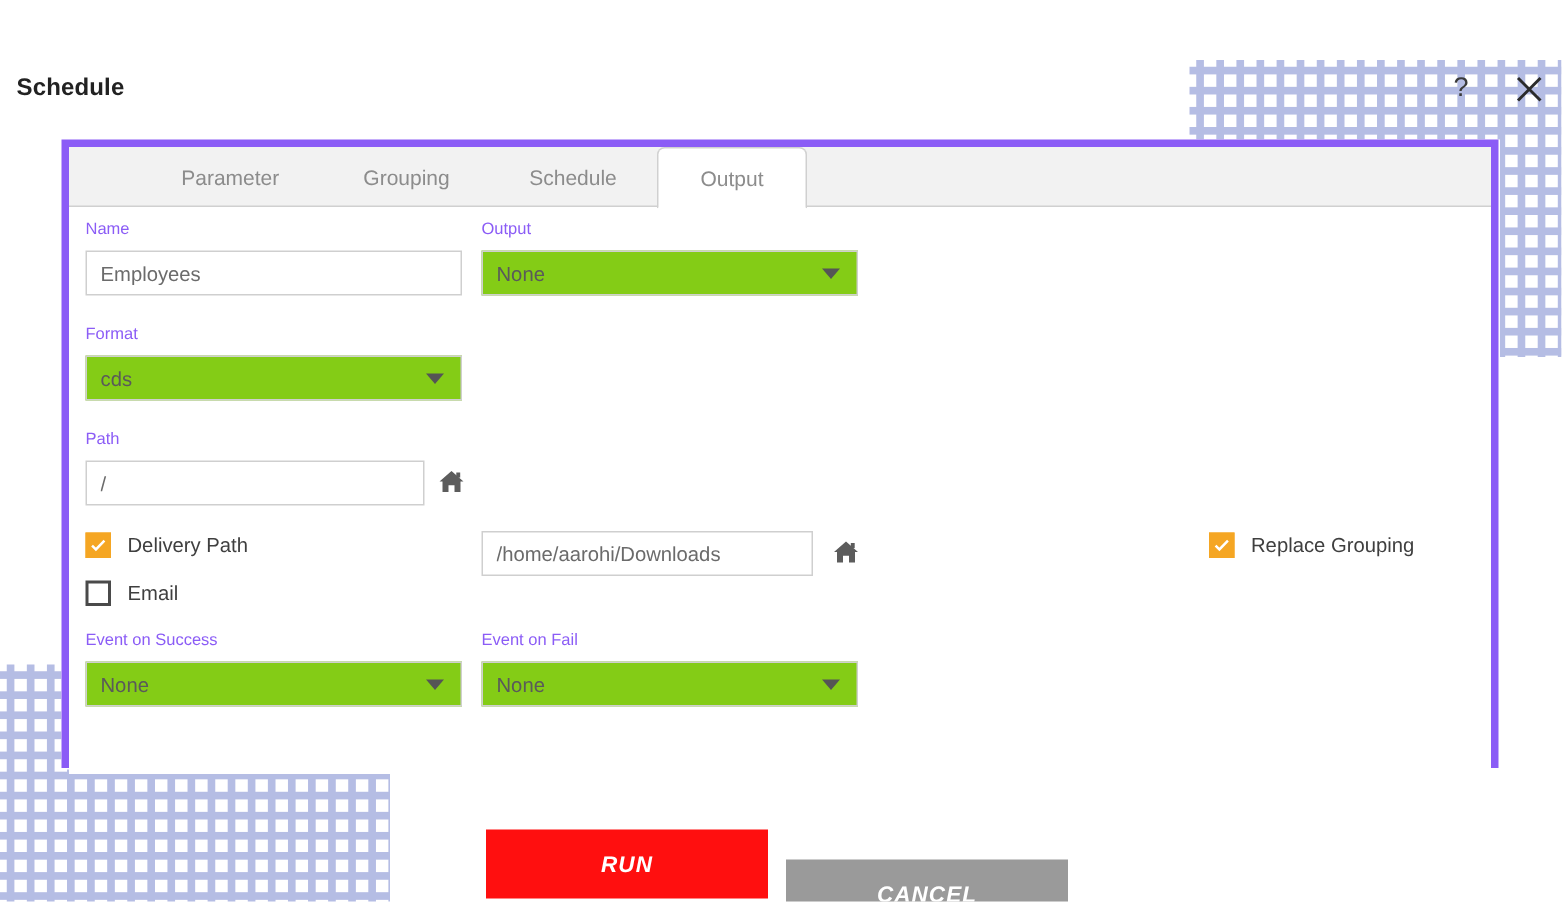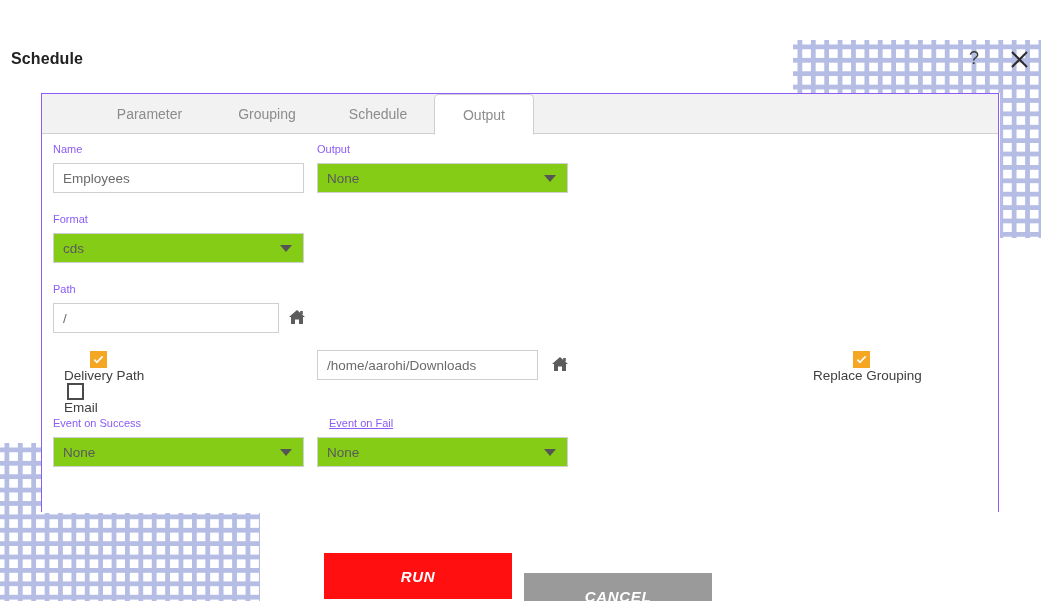--- a/index.html
+++ b/index.html
@@ -67,21 +67,21 @@
   }
   #help-icon { left: 960px; top: 5px; font-size: 21px; font-weight: normal; }
   #close-icon { left: 1005px; top: 5px; }
 
   
   #card {
     position: absolute;
     left: 41px; top: 53px;
     width: 958px; height: 419px;
     background: #ffffff;
-    border: 1px solid #8b5cf6;
+    border: 5px solid #8b5cf6;
     z-index: 3;
   }
 
   
   #tab-strip {
     position: relative;
     height: 40px;
     background: #f2f2f2;
     border-bottom: 1px solid #d0d0d0;
   }
@@ -164,21 +164,20 @@
     width: 20px; height: 20px;
     cursor: pointer;
   }
 
   .checkbox-row {
     position: absolute;
     display: flex;
     align-items: center;
     cursor: pointer;
     user-select: none;
-    flex-direction: column;
   }
   .cb {
     width: 17px; height: 17px;
     border: 2px solid #4a4a4a;
     background: #ffffff;
     display: flex;
     align-items: center;
     justify-content: center;
     flex: 0 0 auto;
   }
@@ -318,21 +317,21 @@
         </span>
         <span class="cb-label">Email</span>
       </div>
 
       <div class="field-label" style="left:11px;top:283px;">Event on Success</div>
       <div class="select-box" style="left:11px;top:303px;width:251px;">
         <span class="sel-value">None</span>
         <span class="caret"></span>
       </div>
 
-      <div class="field-label" style="left:287px;top:283px;text-decoration:underline;">Event on Fail</div>
+      <div class="field-label" style="left:275px;top:283px;">Event on Fail</div>
       <div class="select-box" style="left:275px;top:303px;width:251px;">
         <span class="sel-value">None</span>
         <span class="caret"></span>
       </div>
 
     </div>
   </div>
 
   <button class="action-btn" id="run-button">RUN</button>
   <button class="action-btn" id="cancel-button">CANCEL</button>

